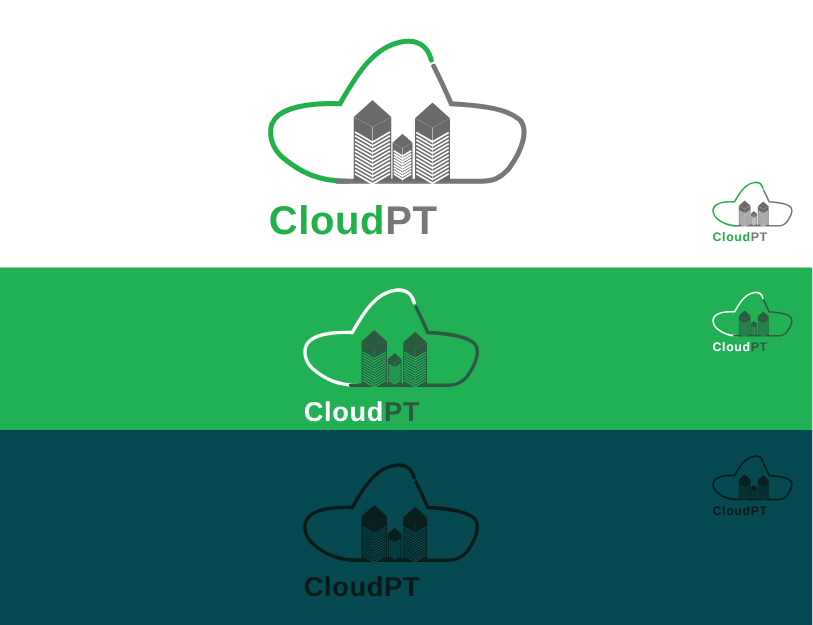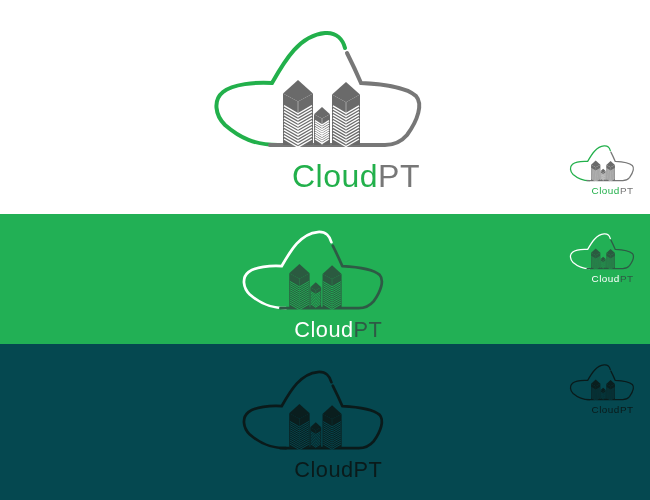--- a/index.html
+++ b/index.html
@@ -3,21 +3,21 @@
 <meta charset="utf-8">
 <style>
   html, body { margin: 0; padding: 0; }
   body { width: 650px; height: 500px; overflow: hidden; position: relative; font-family: "Liberation Sans", sans-serif; }
   .band { position: absolute; left: 0; width: 650px; }
   .band-white { top: 0; height: 214px; }
   .band-green { top: 214px; height: 130px; }
   .band-dark { top: 344px; height: 156px; }
   .logo { position: absolute; }
   .logo svg { display: block; overflow: visible; }
-  .wordmark { position: absolute; left: 0; right: 0; text-align: right; font-weight: normal; letter-spacing: 0.5px; white-space: nowrap; }
+  .wordmark { position: absolute; left: 0; right: 0; text-align: left; font-weight: bold; letter-spacing: 0.5px; white-space: nowrap; }
 </style>
 </head>
 <body>
 
 <div class="band band-white" style="background: rgb(255, 255, 255);"></div>
 <div class="band band-green" style="background: rgb(34, 176, 85);"></div>
 <div class="band band-dark" style="background: rgb(5, 72, 80);"></div>
 
 <div class="logo" style="left: 215px; top: 30px; width: 205px; height: 170px;">
     <svg width="205" height="122" viewBox="0 0 205 122">

